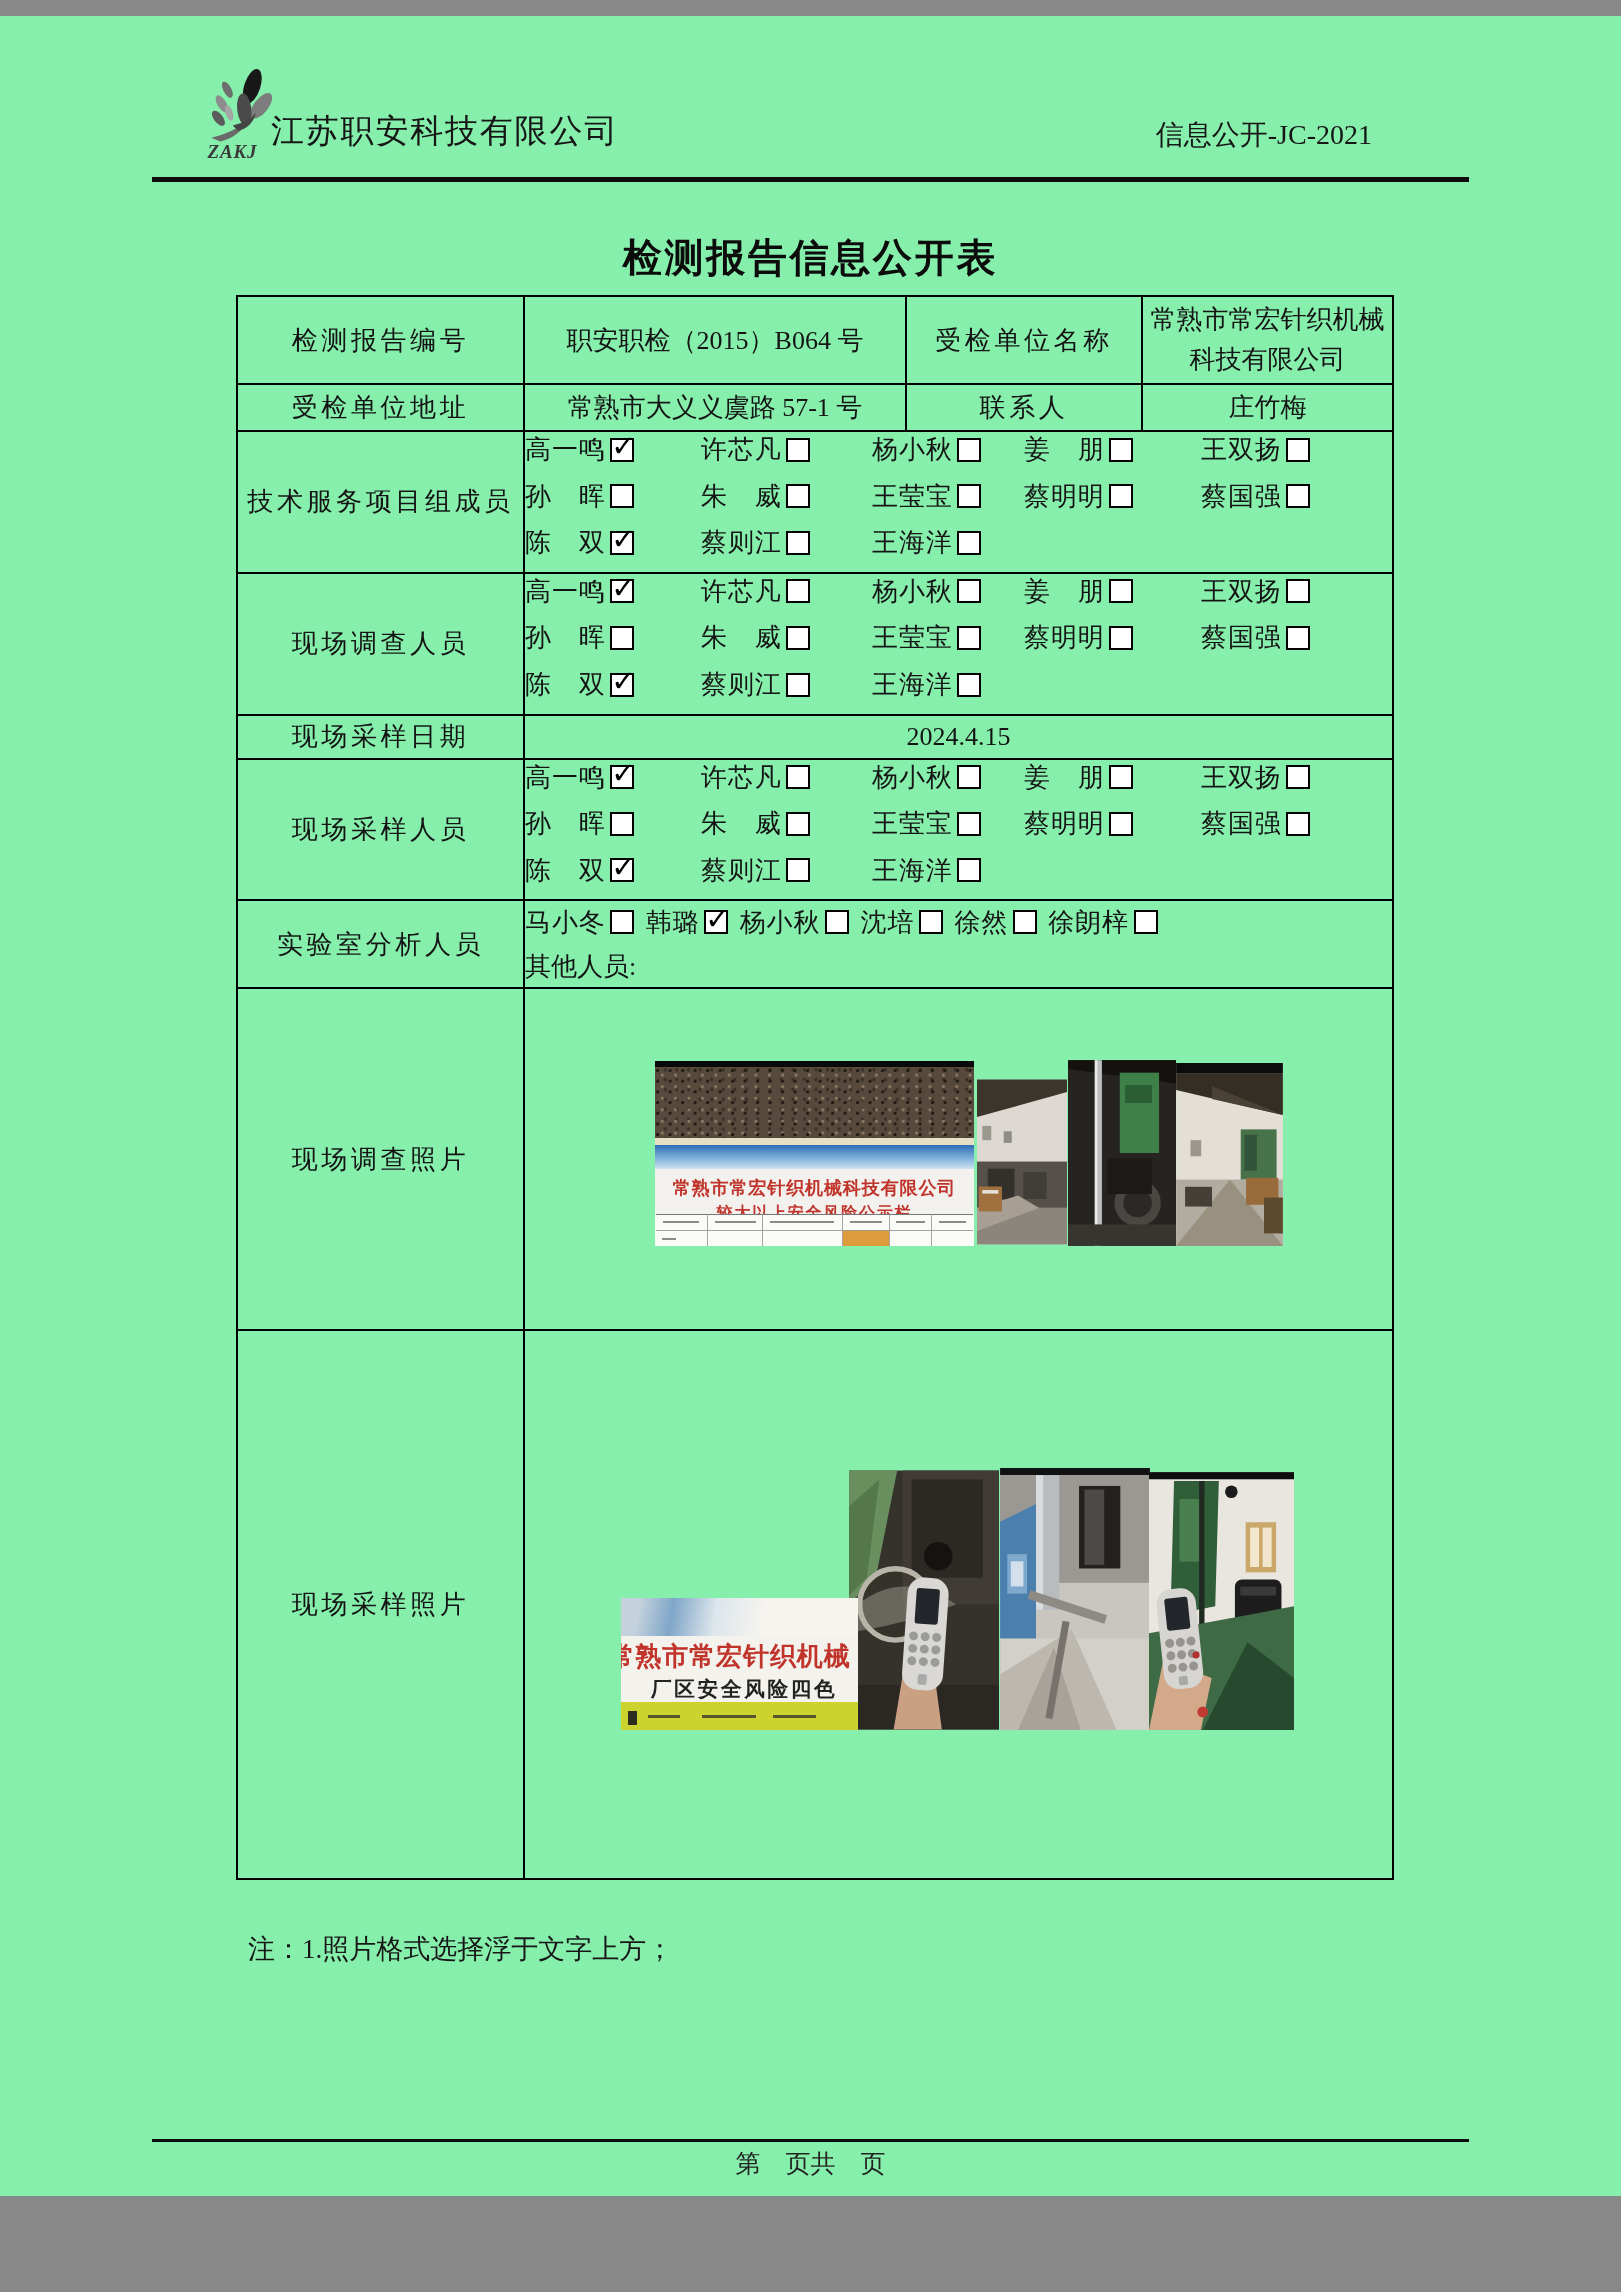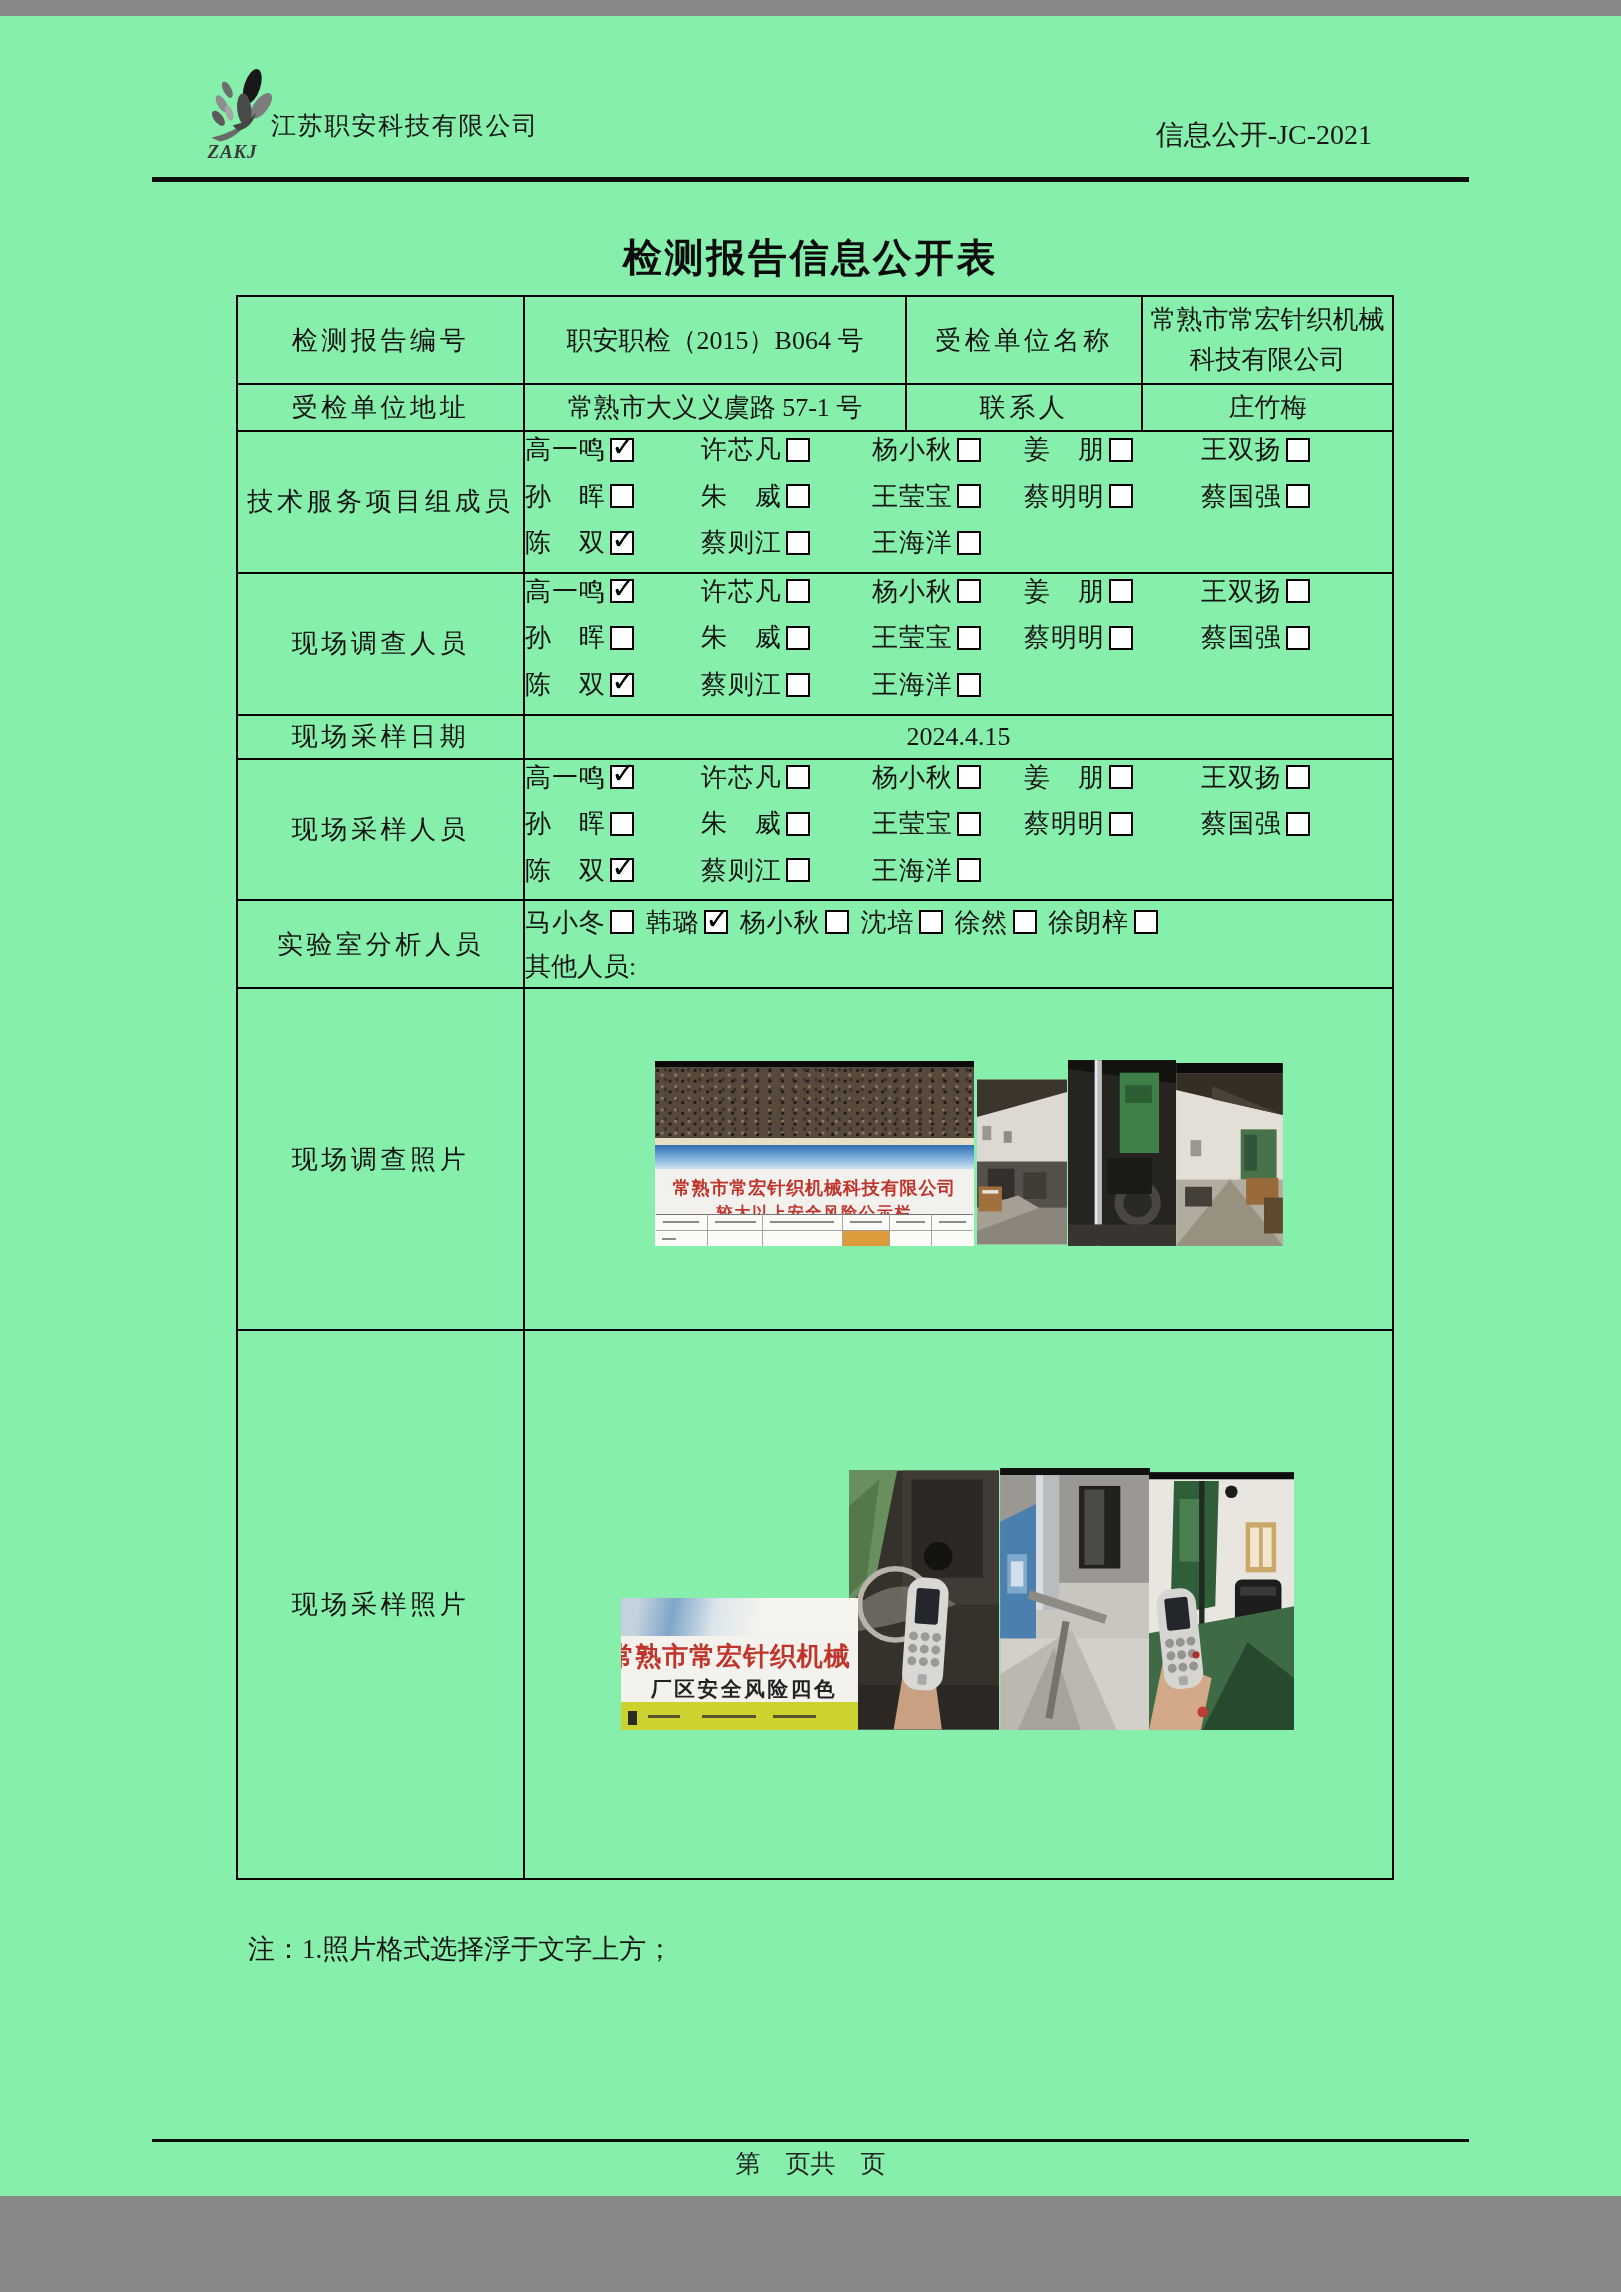--- a/index.html
+++ b/index.html
@@ -4,21 +4,21 @@
 <style>
   html,body{margin:0;padding:0;background:#888;}
   .page{
     position:relative;width:1621px;height:2180px;background:#86efac;margin:16px auto;
     font-family:"Liberation Serif","DejaVu Serif",serif;color:#111;overflow:hidden;
   }
   
   .logo{position:absolute;left:202px;top:47px;width:81px;height:100px;}
   .logo .zakj{position:absolute;left:5.4px;bottom:0;font-style:italic;font-weight:bold;
     font-size:19px;color:#3a3a3a;letter-spacing:0.9px;font-family:"Liberation Serif",serif;}
-  .company{position:absolute;left:271px;top:93px;font-size:25px;letter-spacing:1.8px;color:#161616;}
+  .company{position:absolute;left:271px;top:93px;font-size:33px;letter-spacing:1.8px;color:#161616;}
   .doccode{position:absolute;right:249px;top:100px;font-size:28px;color:#161616;}
   .hrule{position:absolute;left:152px;top:161px;width:1317px;height:4.5px;background:#0d0d0d;}
   .frule{position:absolute;left:152px;top:2123px;width:1317px;height:2.7px;background:#0d0d0d;}
   .ftext{position:absolute;left:0;top:2131px;width:1621px;text-align:center;font-size:25px;color:#222;}
   .title{position:absolute;left:0;top:215px;width:1621px;text-align:center;
     font-size:39px;font-weight:bold;letter-spacing:2.7px;color:#0c0c0c;}
   
   table.info{position:absolute;left:236px;top:279px;border-collapse:collapse;table-layout:fixed;
     width:1155px;border:2.7px solid #000;}
   table.info td{border:2.2px solid #000;padding:0;overflow:hidden;font-size:26px;color:#141414;

